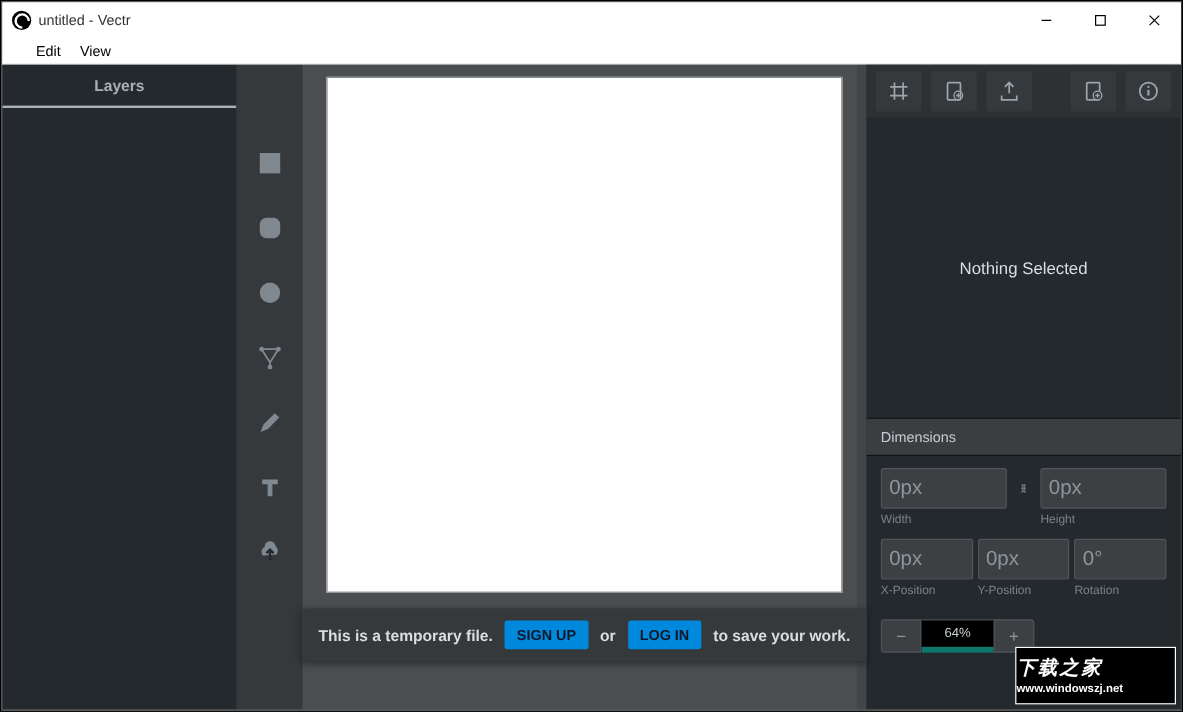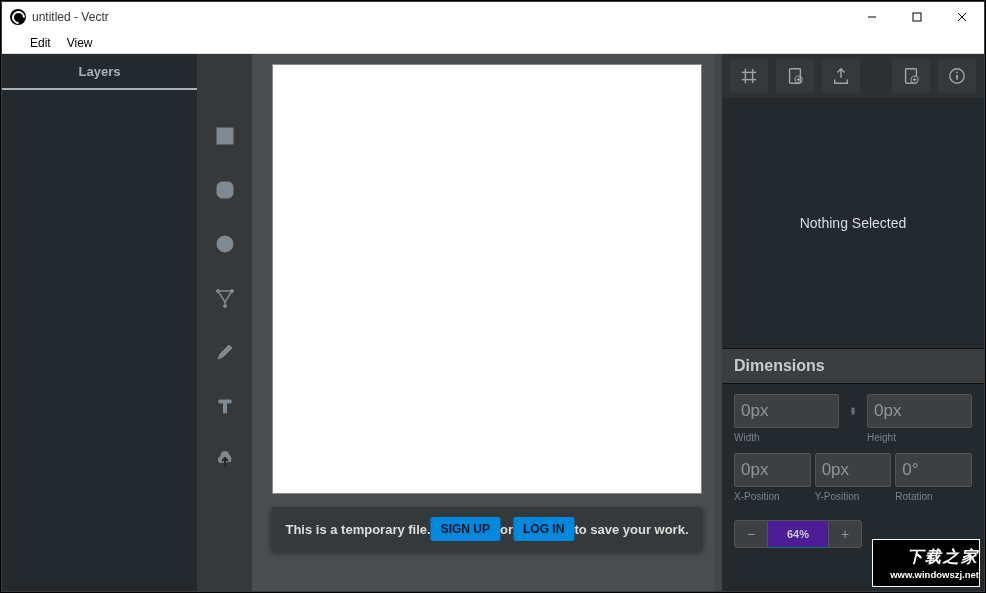--- a/index.html
+++ b/index.html
@@ -17,38 +17,38 @@
 .left-panel{width:195px;background:#24292d;display:flex;flex-direction:column}
 .tabs{display:flex;height:36px}
 .tab{flex:1;display:flex;align-items:center;justify-content:center;color:#a8b1b8;font-size:13px;font-weight:bold;cursor:pointer}
 .tab.active{border-bottom:2px solid #a8b1b8}
 .toolbar{width:55px;background:#36393c;display:flex;flex-direction:column;align-items:center;padding-top:70px;gap:30px}
 .tool{width:24px;height:24px;display:flex;align-items:center;justify-content:center;cursor:pointer}
 .tool svg{width:20px;height:20px;fill:#808890;stroke:#808890}
 .canvas-area{flex:1;background:#4a4e51;display:flex;align-items:flex-start;justify-content:center;padding-top:10px;position:relative}
 .canvas{width:430px;height:430px;background:#fff;border:1px solid #888}
 .vsb{position:absolute;right:0;top:0;width:8px;height:100%;background:rgba(0,0,0,.1)}
-.notice{position:absolute;bottom:40px;left:50%;transform:translateX(-50%);background:#36393c;border-radius:3px;padding:10px 14px;display:flex;align-items:center;color:#ddd;font-size:13px;font-weight:bold;box-shadow:0 2px 6px rgba(0,0,0,.4);white-space:nowrap}
+.notice{position:absolute;bottom:40px;left:50%;transform:translateX(-50%);background:#36393c;border-radius:3px;padding:10px 14px;display:flex;align-items:center;gap:10px;color:#ddd;font-size:13px;font-weight:bold;box-shadow:0 2px 6px rgba(0,0,0,.4);white-space:nowrap}
 .btn{background:#0088dc;color:#0f172a;border:none;padding:5px 10px;font-size:12px;font-weight:bold;border-radius:2px;cursor:pointer}
 .right-panel{width:262px;background:#24292d;display:flex;flex-direction:column}
 .top-icons{height:44px;background:#2d3134;display:flex;align-items:center;padding:0 8px;gap:8px}
 .icon-btn{width:38px;height:34px;background:#36393c;border-radius:3px;display:flex;align-items:center;justify-content:center;cursor:pointer}
 .icon-btn svg{width:18px;height:18px;fill:none;stroke:#9aa5ad;stroke-width:1.6}
 .spacer{flex:1}
 .selection-area{height:250px;display:flex;align-items:center;justify-content:center;color:#d7dde2;font-size:14px;font-weight:normal}
-.section-head{background:#3b3e41;color:#c5ccd1;font-size:16px;font-weight:bold;padding:8px 12px;border-top:1px solid #111;border-bottom:1px solid #111}
+.section-head{background:#3b3e41;color:#c5ccd1;font-size:12px;font-weight:normal;padding:8px 12px;border-top:1px solid #111;border-bottom:1px solid #111}
 .dims{padding:10px 12px;display:grid;grid-template-columns:1fr 20px 1fr;gap:4px 4px}
 .dim-input{background:#3d4043;border:1px solid #51555a;color:#8e969c;font-size:17px;padding:6px 6px;width:100%;border-radius:2px}
 .dim-label{color:#7a828a;font-size:10px;grid-column:span 1}
 .link-icon{display:flex;align-items:center;justify-content:center}
 .row3{padding:0 12px 10px;display:grid;grid-template-columns:1fr 1fr 1fr;gap:4px}
 .zoom{display:flex;align-items:center;justify-content:flex-start;padding:8px 12px;gap:0}
 .zoom-btn{width:34px;height:28px;background:#3d4043;border:1px solid #51555a;color:#8e969c;display:flex;align-items:center;justify-content:center;font-size:14px;cursor:pointer}
-.zoom-val{width:60px;height:28px;background:#4c1d95;border-top:1px solid #51555a;border-bottom:1px solid #0f766e;color:#c5ccd1;font-size:11px;font-weight:bold;display:flex;align-items:center;justify-content:center}
-.watermark{position:absolute;right:6px;bottom:6px;width:108px;height:48px;background:#000;border:1px solid #fff;display:flex;flex-direction:column;align-items:flex-end;justify-content:center;gap:1px}
+.zoom-val{width:60px;height:28px;background:#000000;border-top:1px solid #51555a;border-bottom:5px solid #0f766e;color:#c5ccd1;font-size:11px;font-weight:normal;display:flex;align-items:center;justify-content:center}
+.watermark{position:absolute;right:6px;bottom:6px;width:134px;height:48px;background:#000;border:1px solid #fff;display:flex;flex-direction:column;align-items:flex-start;justify-content:center;gap:1px}
 .watermark .ch{color:#fff;font-size:16px;font-weight:bold;font-style:italic;letter-spacing:2px}
 .watermark .en{color:#fff;font-size:9.5px;font-weight:bold}
 </style>
 </head>
 <body>
 
 <div class="window">
   <div class="titlebar">
     <div class="app-icon"></div>
     <div class="title">untitled - Vectr</div>

